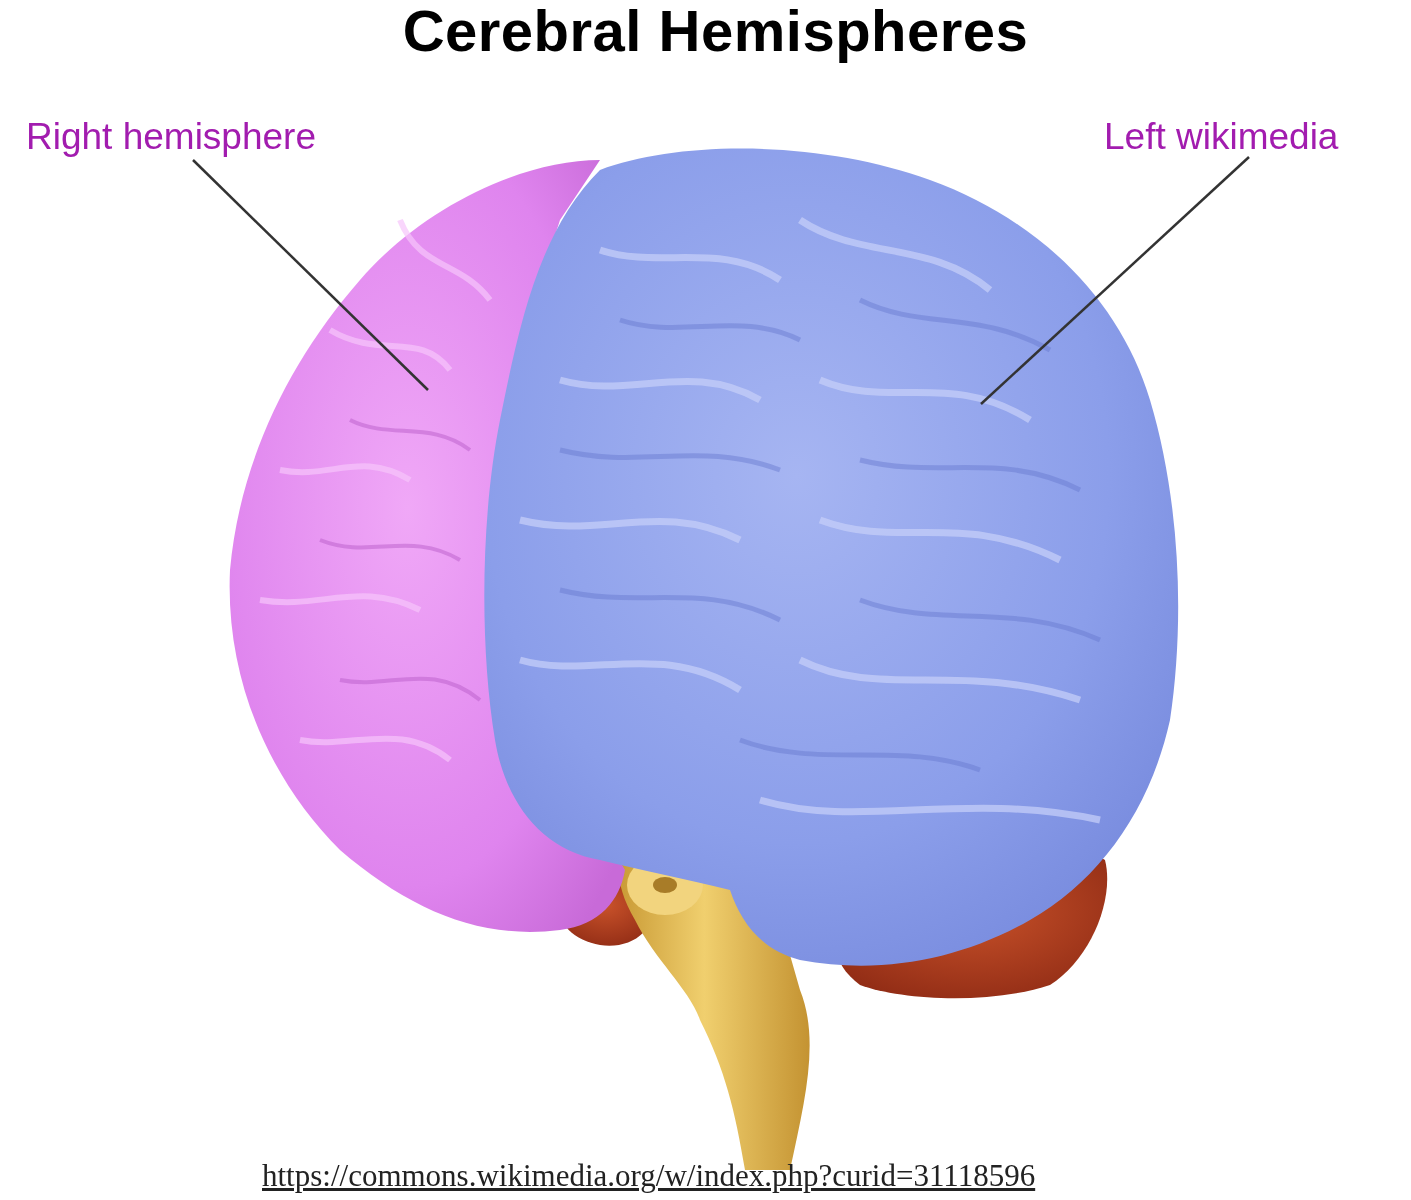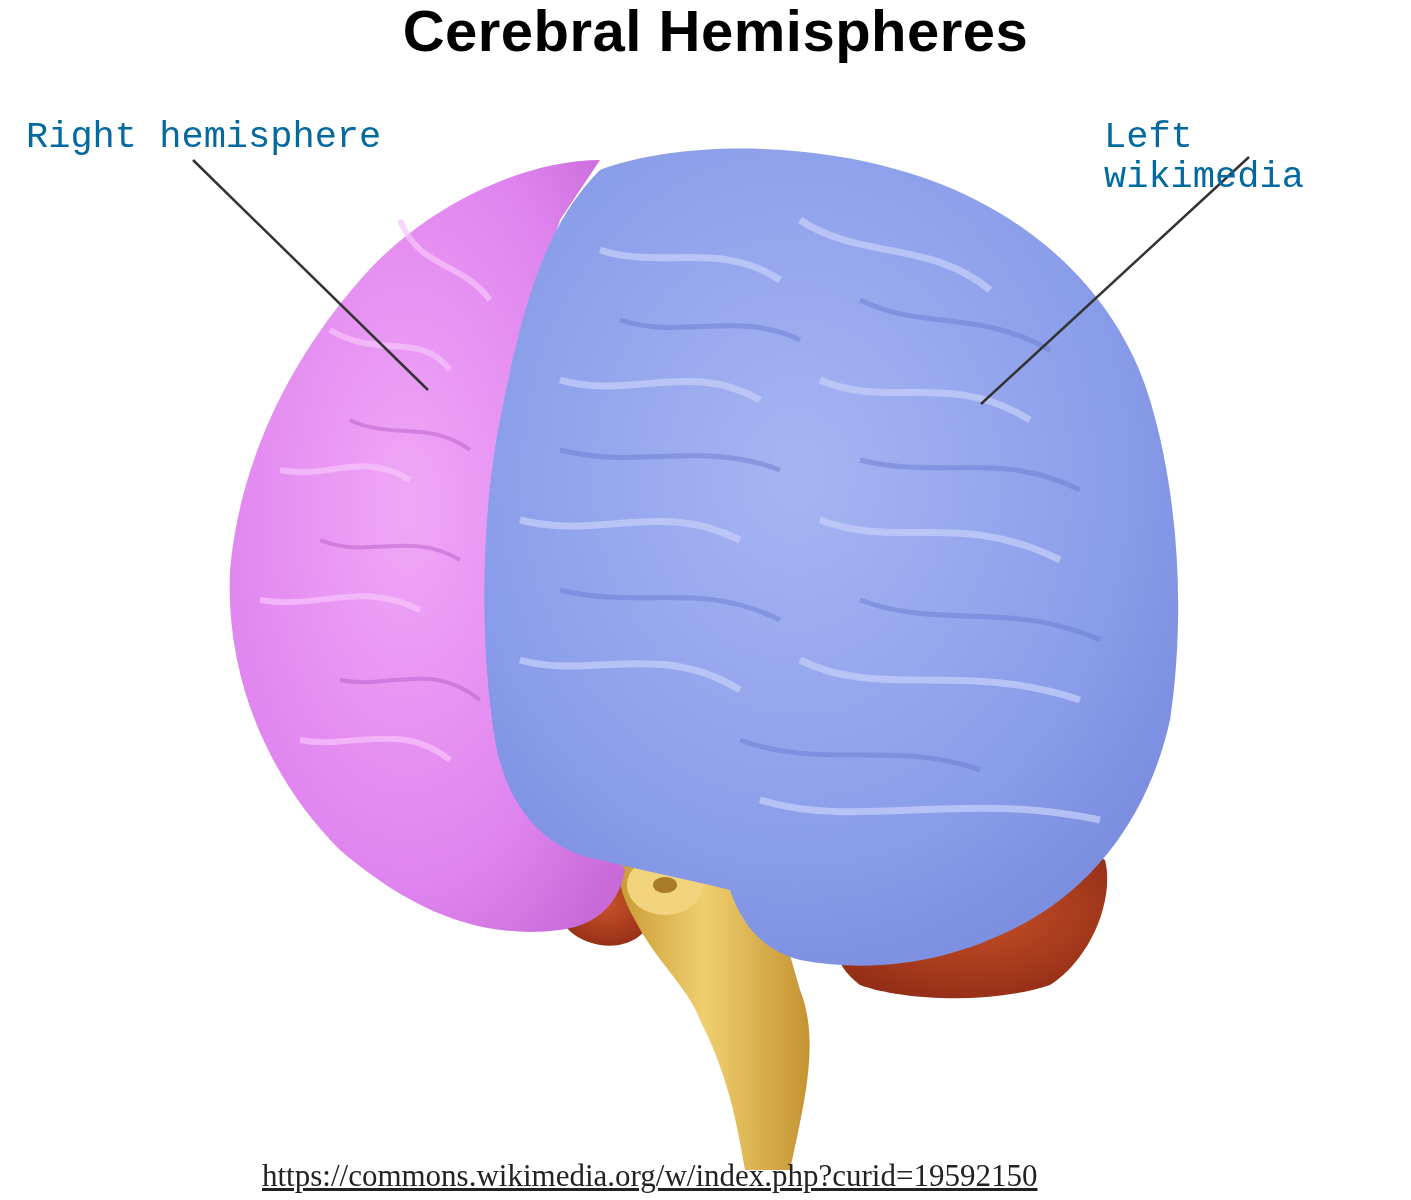--- a/index.html
+++ b/index.html
@@ -1,18 +1,18 @@
 <!DOCTYPE html>
 <html><head>
 <meta charset="utf-8">
 <style>
   html, body { margin:0; padding:0; background:#ffffff; }
   body { width:1411px; height:1200px; position:relative; overflow:hidden; font-family:"Liberation Sans", sans-serif; }
   .title { position:absolute; left:0; top:0; width:1431px; text-align:center; font-size:58px; font-weight:bold; color:#000; line-height:62px; letter-spacing:0.5px; }
-  .label { position:absolute; font-size:37px; color:#0369a1; line-height:40px;font-family:Liberation Mono, monospace; }
+  .label { position:absolute; font-size:37px; color:#a21caf; line-height:40px; }
   .label-right { left:26px; top:117px; }
   .label-left { left:1104px; top:117px; }
   .source { position:absolute; left:262px; top:1158px; font-family:"Liberation Serif", serif; font-size:31px; color:#222; text-decoration:underline; line-height:36px; }
   svg.art { position:absolute; left:0; top:0; }
 </style>
 </head>
 <body>
 
 <div class="title">Cerebral Hemispheres</div>
 
@@ -62,13 +62,13 @@
     <path d="M620,320 C680,340 740,310 800,340 M560,450 C640,470 700,440 780,470 M560,590 C640,610 700,580 780,620 M860,300 C920,330 980,310 1050,350 M860,460 C940,480 1000,450 1080,490 M860,600 C940,630 1010,600 1100,640 M740,740 C820,770 900,740 980,770" stroke="#6677cf" stroke-width="5" fill="none" opacity="0.45"></path>
   </g>
 
   <line x1="193" y1="160" x2="428" y2="390" stroke="#333333" stroke-width="2.5"></line>
   <line x1="1249" y1="157" x2="981" y2="404" stroke="#333333" stroke-width="2.5"></line>
 </svg>
 
 <div class="label label-right">Right hemisphere</div>
 <div class="label label-left">Left wikimedia</div>
 
-<div class="source">https://commons.wikimedia.org/w/index.php?curid=19592150</div>
+<div class="source">https://commons.wikimedia.org/w/index.php?curid=31118596</div>
 
 </body></html>

